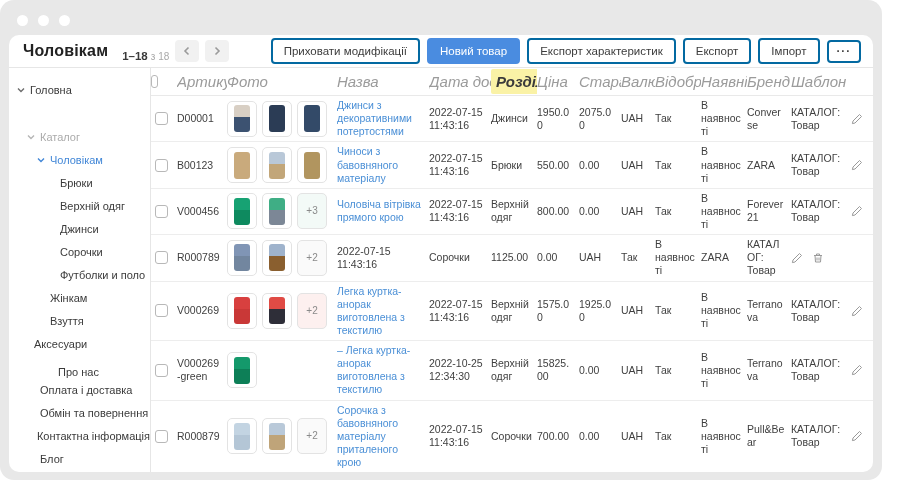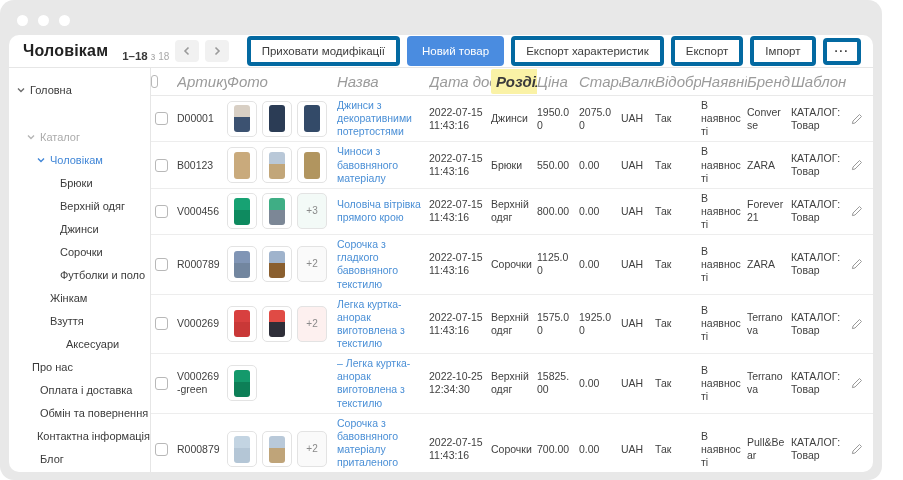--- a/index.html
+++ b/index.html
@@ -11,21 +11,21 @@
 
   
   .toolbar { height:33px; flex:0 0 33px; display:flex; align-items:center; justify-content:space-between; padding:0 12px 0 14px; border-bottom:1px solid #e6e6e6; }
   .toolbar-left { display:flex; align-items:center; gap:10px; }
   .page-title { font-size:16px; font-weight:700; color:#222; letter-spacing:.2px; }
   .pagination { display:flex; align-items:flex-end; gap:6px; margin-left:4px; }
   .pg-range { font-size:11.5px; font-weight:700; color:#3a3a3a; }
   .pg-of { font-size:10px; color:#a9a9a9; margin-left:-3px; }
   .pg-btn { width:24px; height:22px; border:none; border-radius:4px; background:#f1f1f1; display:flex; align-items:center; justify-content:center; cursor:pointer; }
   .toolbar-right { display:flex; align-items:center; gap:7px; }
-  .btn { font-family:inherit; font-size:11.5px; color:#3c3c3c; background:#fff; border:4px solid #0369a1; border-radius:4px; padding:5px 11px; cursor:pointer; white-space:nowrap; }
+  .btn { font-family:inherit; font-size:11.5px; color:#3c3c3c; background:#fff; border:2px solid #0369a1; border-radius:4px; padding:5px 11px; cursor:pointer; white-space:nowrap; }
   .btn.primary { background:#4a8ce0; border-color:#4a8ce0; color:#fff; }
   .btn.more { font-weight:700; letter-spacing:1px; padding:5px 8px; line-height:9px; }
 
   
   .content { flex:1; display:flex; min-height:0; }
   .sidebar { width:142px; flex:0 0 142px; border-right:1px solid #e6e6e6; padding-top:10px; overflow:hidden; }
   .side-item { display:flex; align-items:center; height:23px; font-size:11px; color:#3a3a3a; cursor:pointer; white-space:nowrap; }
   .side-item .chev { width:13px; display:inline-flex; align-items:center; color:#6d6d6d; }
   .side-item.state-muted { color:#ababab; }
   .side-item.state-muted .chev { color:#b5b5b5; }
@@ -137,25 +137,25 @@
             <span>Футболки и поло</span>
           </div>
           <div class="side-item state-normal" style="padding-left: 28px;">
             <span class="chev"></span>
             <span>Жінкам</span>
           </div>
           <div class="side-item state-normal" style="padding-left: 28px;">
             <span class="chev"></span>
             <span>Взуття</span>
           </div>
-          <div class="side-item state-normal" style="padding-left: 44px;">
+          <div class="side-item state-normal" style="padding-left: 12px;">
             <span class="chev"></span>
             <span>Аксесуари</span>
           </div>
-          <div class="side-item state-normal" style="padding-left: 10px;">
+          <div class="side-item state-normal" style="padding-left: 36px; align-items: flex-end;">
             <span class="chev"></span>
             <span>Про нас</span>
           </div>
           <div class="side-item state-normal" style="padding-left: 18px;">
             <span class="chev"></span>
             <span>Оплата і доставка</span>
           </div>
           <div class="side-item state-normal" style="padding-left: 18px;">
             <span class="chev"></span>
             <span>Обмін та повернення</span>
@@ -333,21 +333,20 @@
                 <div class="thumb">
                   <div class="garment" style="background: linear-gradient(rgb(128, 149, 181) 0%, rgb(128, 149, 181) 45%, rgb(114, 134, 159) 45%, rgb(114, 134, 159) 100%);"></div>
                 </div>
                 <div class="thumb">
                   <div class="garment" style="background: linear-gradient(rgb(159, 179, 204) 0%, rgb(159, 179, 204) 45%, rgb(138, 95, 47) 45%, rgb(138, 95, 47) 100%);"></div>
                 </div>
                 <div class="thumb more" style="background: rgb(250, 250, 250);">
                   <span>+2</span>
                 </div>
               </div>
-    <div class="cell c-name"><a>Сорочка з гладкого бавовняного текстилю</a></div>
     <div class="cell c-date">2022-07-15 11:43:16</div>
     <div class="cell c-section">Сорочки</div>
     <div class="cell c-price">1125.00</div>
     <div class="cell c-old">0.00</div>
     <div class="cell c-cur">UAH</div>
     <div class="cell c-show">Так</div>
     <div class="cell c-avail">В наявності</div>
     <div class="cell c-brand">ZARA</div>
     <div class="cell c-template">КАТАЛОГ: Товар</div>
     <div class="cell c-actions">

